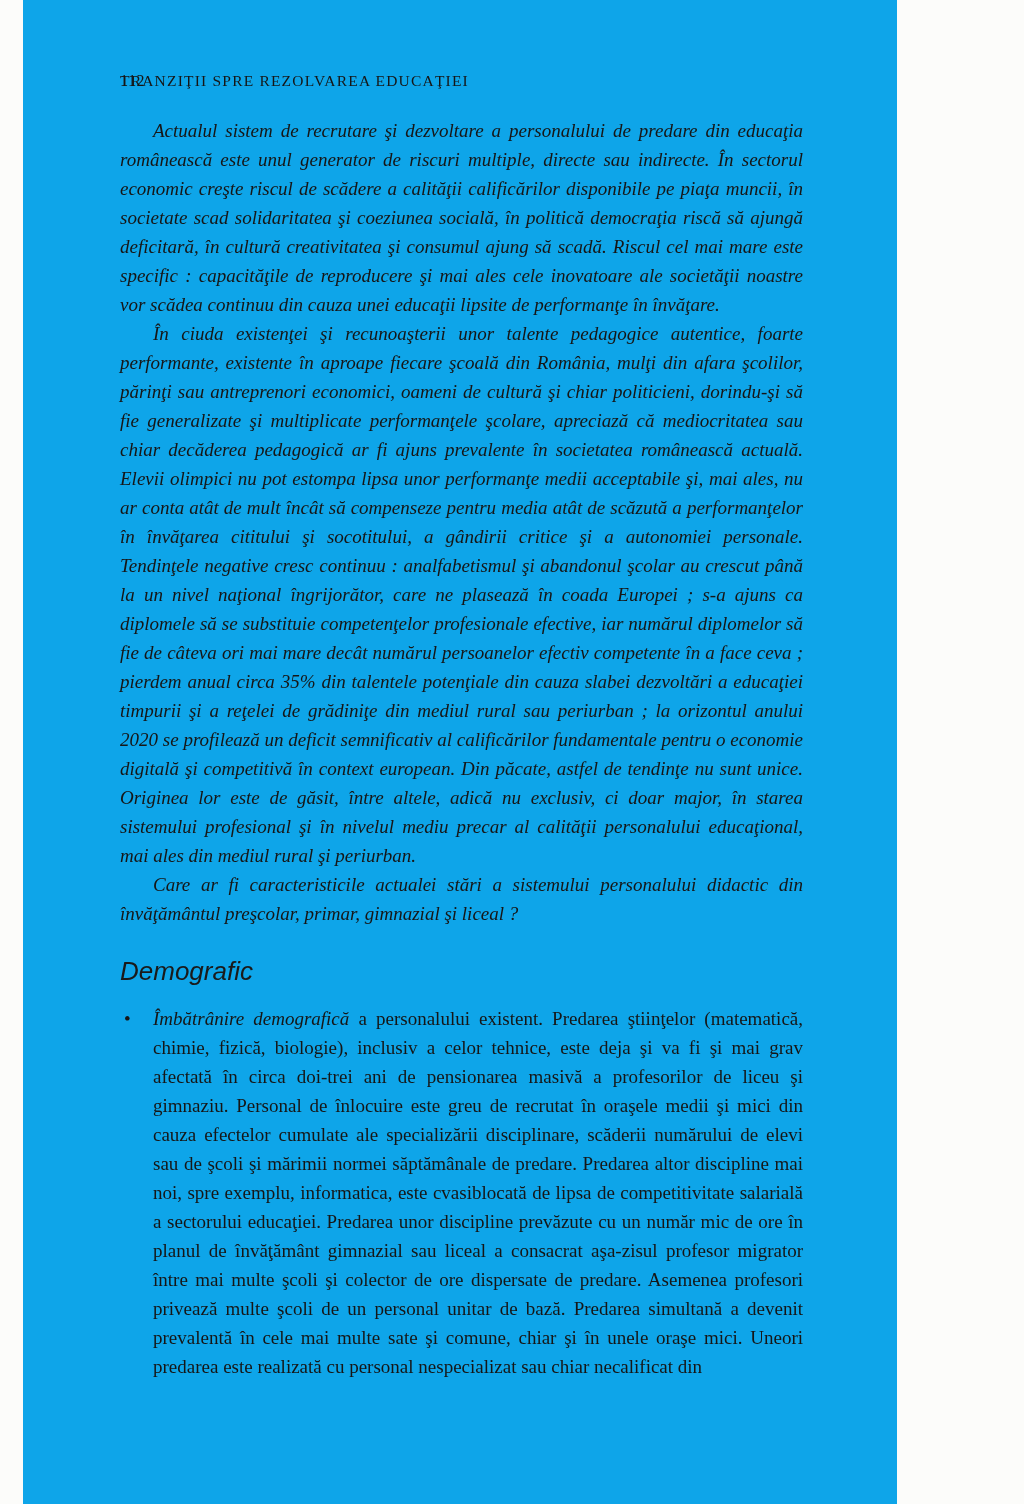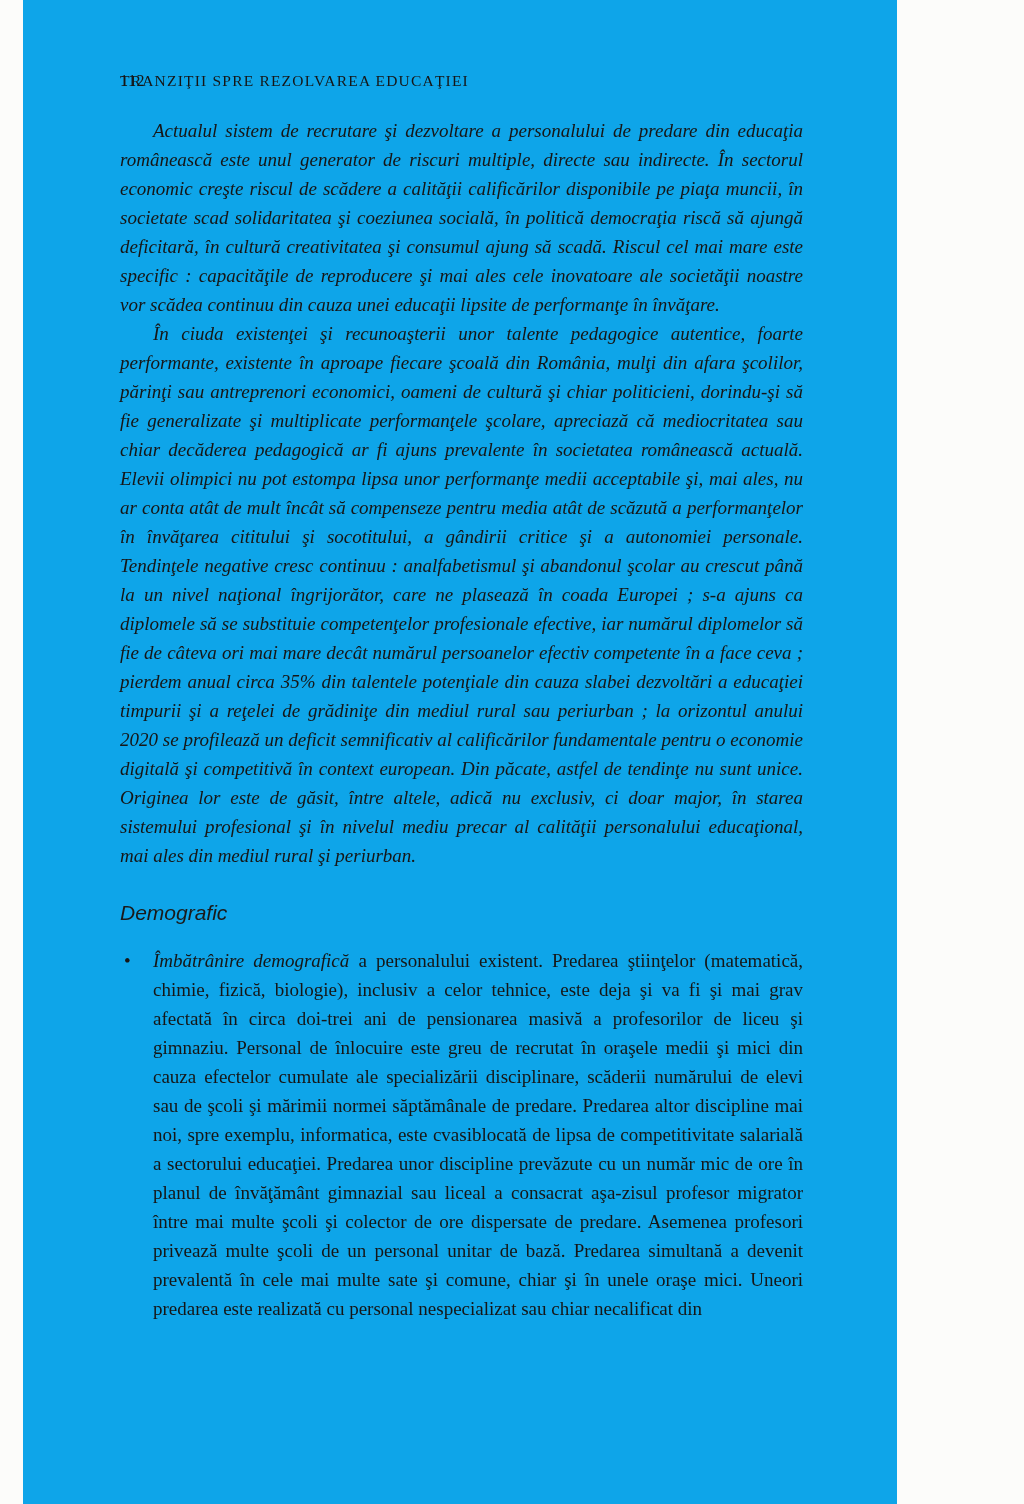--- a/index.html
+++ b/index.html
@@ -52,21 +52,21 @@
   .body-par {
     margin: 0;
     text-indent: 33px;
     font-style: italic;
   }
   .section-heading {
     margin: 31px 0 21px 0;
     font-family: "Liberation Sans", sans-serif;
     font-style: italic;
     font-weight: 500;
-    font-size: 21px;
+    font-size: 26px;
     line-height: 24px;
     color: #1a1a1a;
   }
   .bullet-item {
     position: relative;
     padding-left: 33px;
   }
   .bullet {
     position: absolute;
     left: 4px;
@@ -90,20 +90,21 @@
     <span class="page-number">112</span>
     <span class="running-head">TRANZIŢII SPRE REZOLVAREA EDUCAŢIEI</span>
   </header>
 
   <main class="body-text">
 
     <p class="body-par">Actualul sistem de recrutare şi dezvoltare a personalului de predare din educaţia românească este unul generator de riscuri multiple, directe sau indirecte. În sectorul economic creşte riscul de scădere a calităţii calificărilor disponibile pe piaţa muncii, în societate scad solidaritatea şi coeziunea socială, în politică democraţia riscă să ajungă deficitară, în cultură creativitatea şi consumul ajung să scadă. Riscul cel mai mare este specific : capacităţile de reproducere şi mai ales cele inovatoare ale societăţii noastre vor scădea continuu din cauza unei educaţii lipsite de performanţe în învăţare.</p>
 
     <p class="body-par">În ciuda existenţei şi recunoaşterii unor talente pedagogice autentice, foarte performante, existente în aproape fiecare şcoală din România, mulţi din afara şcolilor, părinţi sau antreprenori economici, oameni de cultură şi chiar politicieni, dorindu-şi să fie generalizate şi multiplicate performanţele şcolare, apreciază că mediocritatea sau chiar decăderea pedagogică ar fi ajuns prevalente în societatea românească actuală. Elevii olimpici nu pot estompa lipsa unor performanţe medii acceptabile şi, mai ales, nu ar conta atât de mult încât să compenseze pentru media atât de scăzută a performanţelor în învăţarea cititului şi socotitului, a gândirii critice şi a autonomiei personale. Tendinţele negative cresc continuu : analfabetismul şi abandonul şcolar au crescut până la un nivel naţional îngrijorător, care ne plasează în coada Europei ; s-a ajuns ca diplomele să se substituie competenţelor profesionale efective, iar numărul diplomelor să fie de câteva ori mai mare decât numărul persoanelor efectiv competente în a face ceva ; pierdem anual circa 35% din talentele potenţiale din cauza slabei dezvoltări a educaţiei timpurii şi a reţelei de grădiniţe din mediul rural sau periurban ; la orizontul anului 2020 se profilează un deficit semnificativ al calificărilor fundamentale pentru o economie digitală şi competitivă în context european. Din păcate, astfel de tendinţe nu sunt unice. Originea lor este de găsit, între altele, adică nu exclusiv, ci doar major, în starea sistemului profesional şi în nivelul mediu precar al calităţii personalului educaţional, mai ales din mediul rural şi periurban.</p>
 
+    <p class="body-par">Care ar fi caracteristicile actualei stări a sistemului personalului didactic din învăţământul preşcolar, primar, gimnazial şi liceal ?</p>
 
     <h2 class="section-heading">Demografic</h2>
 
     <div class="bullet-item">
       <span class="bullet">•</span>
       <p class="bullet-text"><em>Îmbătrânire demografică</em><span> a personalului existent. Predarea ştiinţelor (matematică, chimie, fizică, biologie), inclusiv a celor tehnice, este deja şi va fi şi mai grav afectată în circa doi-trei ani de pensionarea masivă a profesorilor de liceu şi gimnaziu. Personal de înlocuire este greu de recrutat în oraşele medii şi mici din cauza efectelor cumulate ale specializării disciplinare, scăderii numărului de elevi sau de şcoli şi mărimii normei săptămânale de predare. Predarea altor discipline mai noi, spre exemplu, informatica, este cvasiblocată de lipsa de competitivitate salarială a sectorului educaţiei. Predarea unor discipline prevăzute cu un număr mic de ore în planul de învăţământ gimnazial sau liceal a consacrat aşa-zisul profesor migrator între mai multe şcoli şi colector de ore dispersate de predare. Asemenea profesori privează multe şcoli de un personal unitar de bază. Predarea simultană a devenit prevalentă în cele mai multe sate şi comune, chiar şi în unele oraşe mici. Uneori predarea este realizată cu personal nespecializat sau chiar necalificat din</span></p>
     </div>
 
   </main>
 

